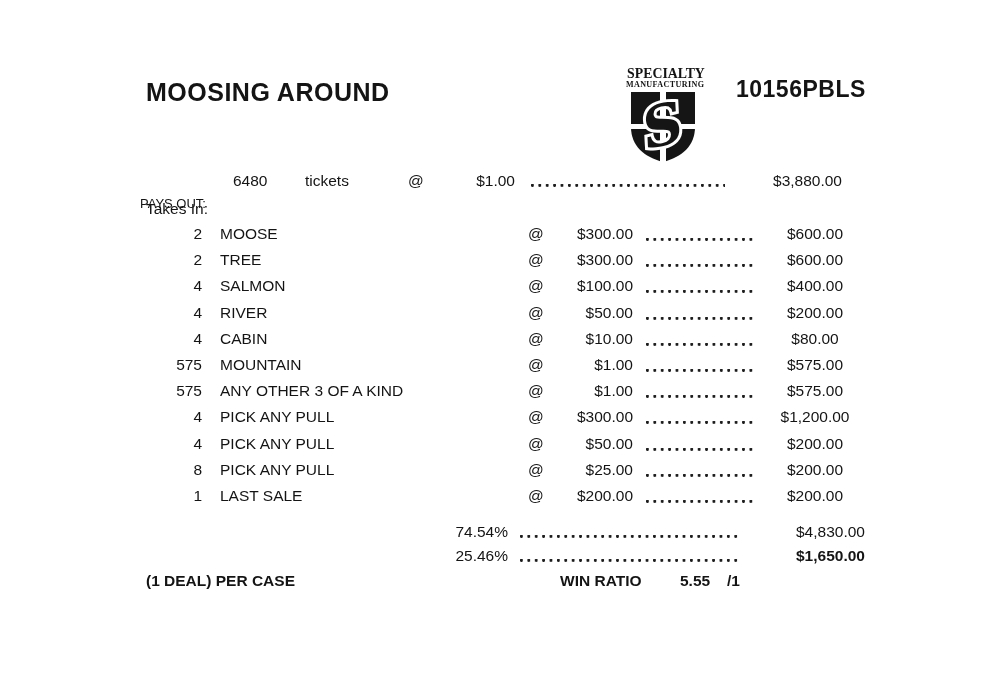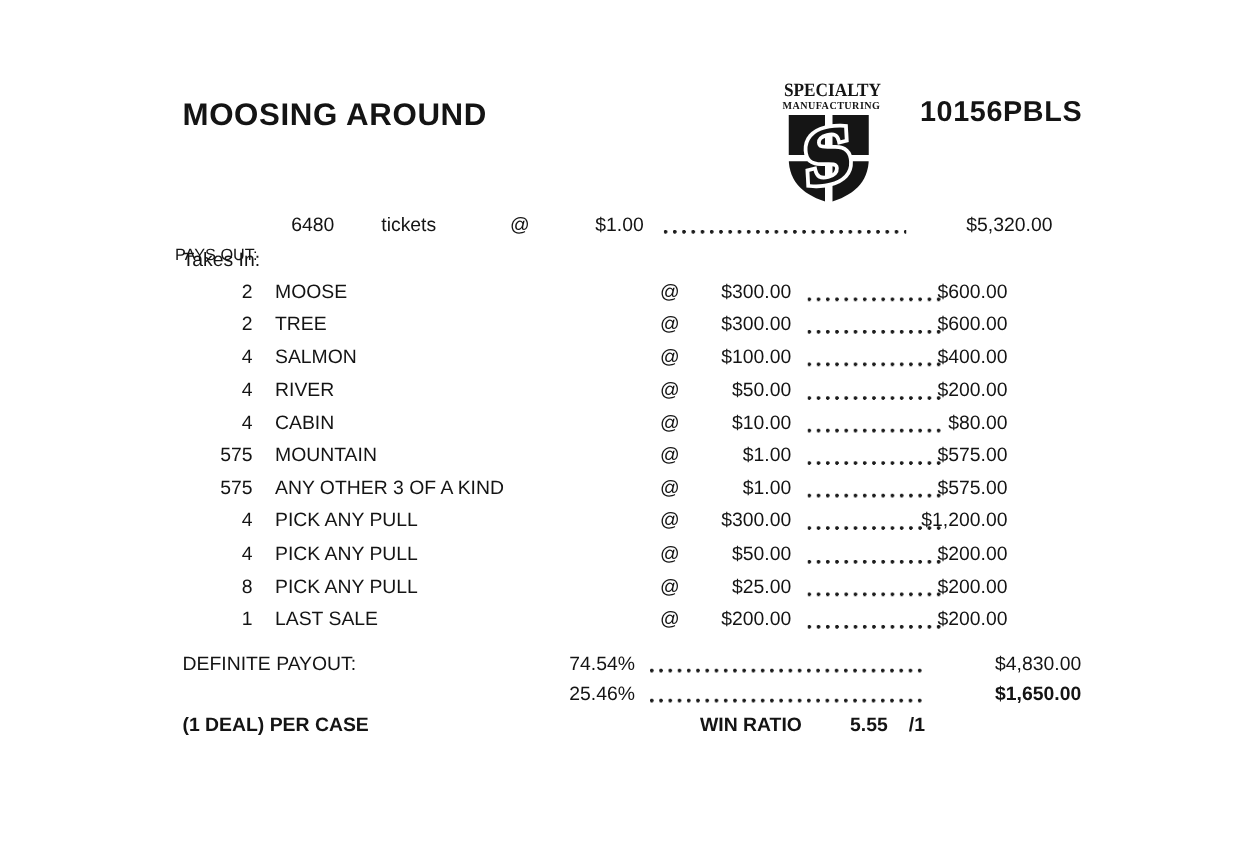--- a/index.html
+++ b/index.html
@@ -43,21 +43,21 @@
   .paysout{top:196px;left:140px;font-size:13px;}
   
   .payout-rows{position:absolute;left:0;top:221px;width:1000px;}
   .prow{position:relative;height:26.2px;line-height:26.2px;font-size:15.5px;}
   .prow .c{position:absolute;top:0;}
   .p-qty{left:146px;width:56px;text-align:right;}
   .p-name{left:220px;}
   .p-at{left:528px;}
   .p-price{left:545px;width:88px;text-align:right;}
   .p-dots{left:646px;width:109px;top:5px;height:15px;}
-  .p-amount{left:720px;width:86px;text-align:right;}
+  .p-amount{left:772px;width:86px;text-align:center;}
   
   .sum1{top:521px;}
   .sum2{top:545px;}
   .sum3{top:570px;font-weight:bold;padding-left:48px;}
   .s-label{left:146px;}
   .s-pct{left:425px;width:83px;text-align:right;}
   .s-dots{left:520px;width:220px;}
   .s-total{left:796px;width:86px;text-align:left;}
   .bold{font-weight:bold;}
   .wr-label{left:560px;text-align:center;}
@@ -82,21 +82,21 @@
 
 <div class="abs partno">10156PBLS</div>
 
 <div class="row takesin">
   <span class="c ti-label">Takes In:</span>
   <span class="c ti-qty">6480</span>
   <span class="c ti-unit">tickets</span>
   <span class="c ti-at">@</span>
   <span class="c ti-price">$1.00</span>
   <span class="dots ti-dots"></span>
-  <span class="c ti-total">$5,320.00</span>
+  <span class="c ti-total">$3,880.00</span>
 </div>
 
 <div class="abs paysout">PAYS OUT:</div>
 
 <div class="payout-rows">
   <div class="prow" style="">
     <span class="c p-qty">2</span>
     <span class="c p-name">MOOSE</span>
     <span class="c p-at">@</span>
     <span class="c p-price">$300.00</span>
@@ -179,21 +179,20 @@
     <span class="c p-qty">1</span>
     <span class="c p-name">LAST SALE</span>
     <span class="c p-at">@</span>
     <span class="c p-price">$200.00</span>
     <span class="dots p-dots"></span>
     <span class="c p-amount">$200.00</span>
   </div>
 </div>
 
 <div class="row sum1">
-  <span class="c s-label">DEFINITE PAYOUT:</span>
   <span class="c s-pct">74.54%</span>
   <span class="dots s-dots"></span>
   <span class="c s-total">$4,830.00</span>
 </div>
 
 <div class="row sum2">
   <span class="c s-pct">25.46%</span>
   <span class="dots s-dots"></span>
   <span class="c s-total bold">$1,650.00</span>
 </div>

